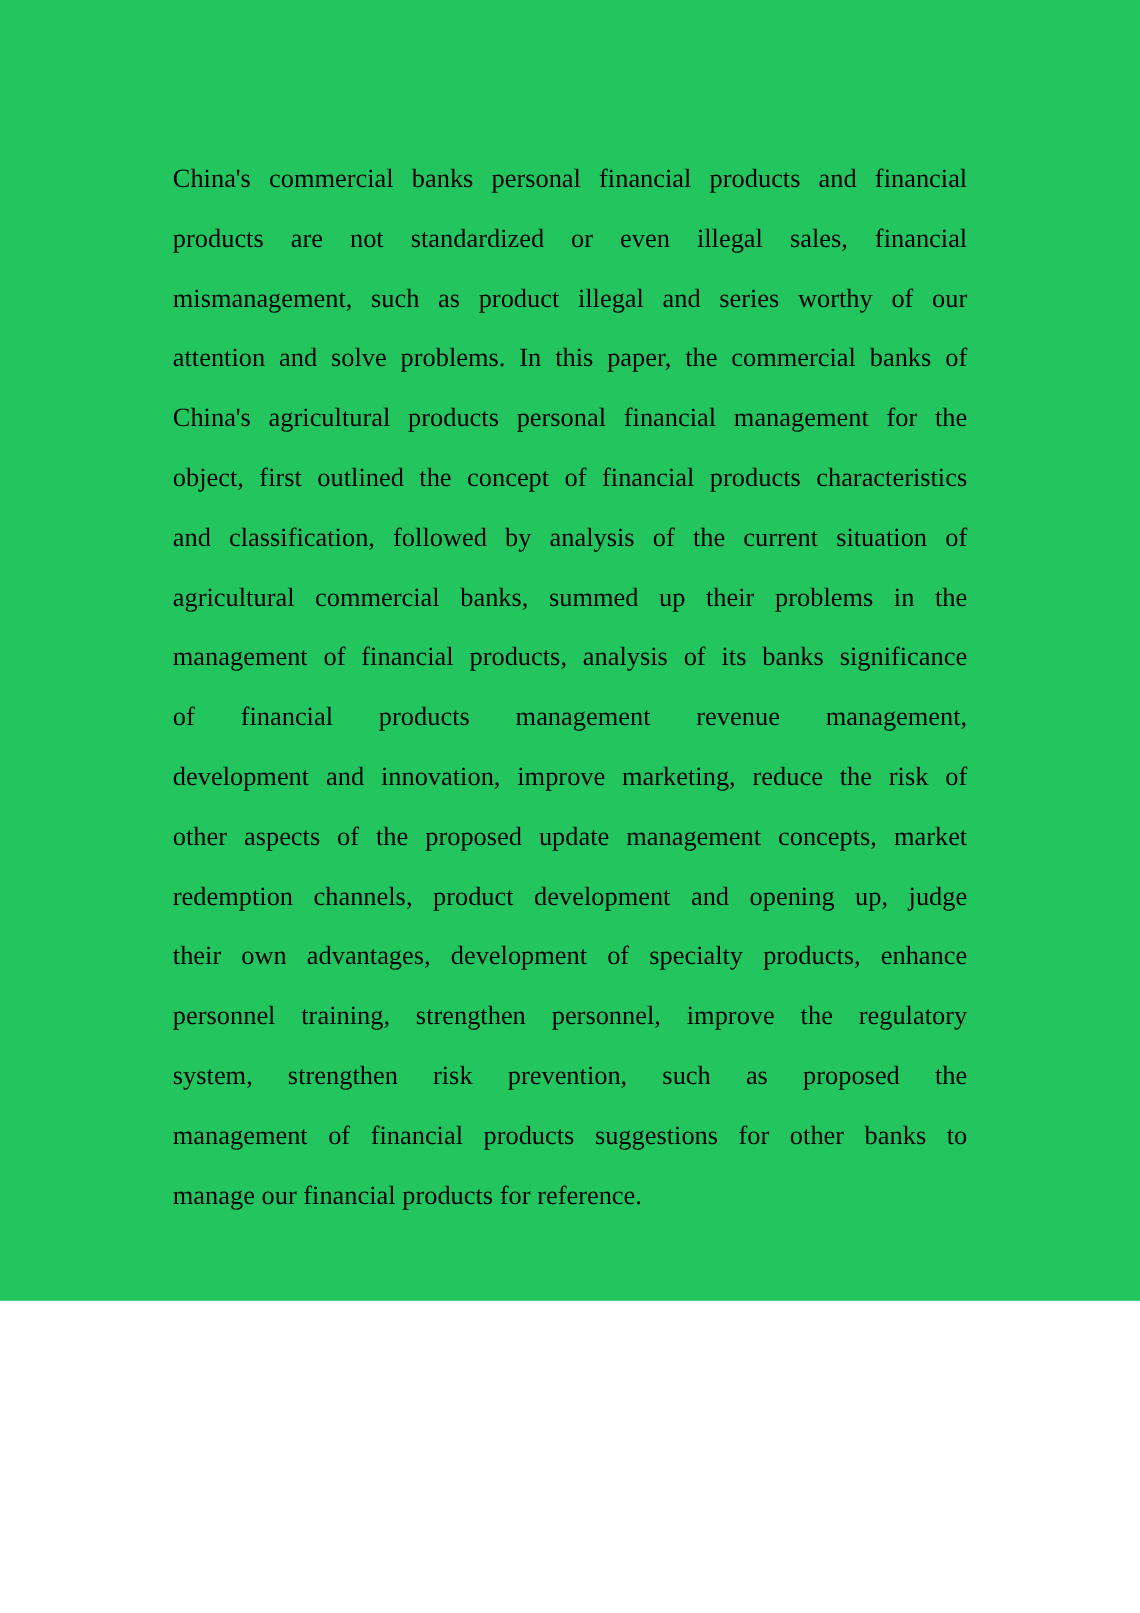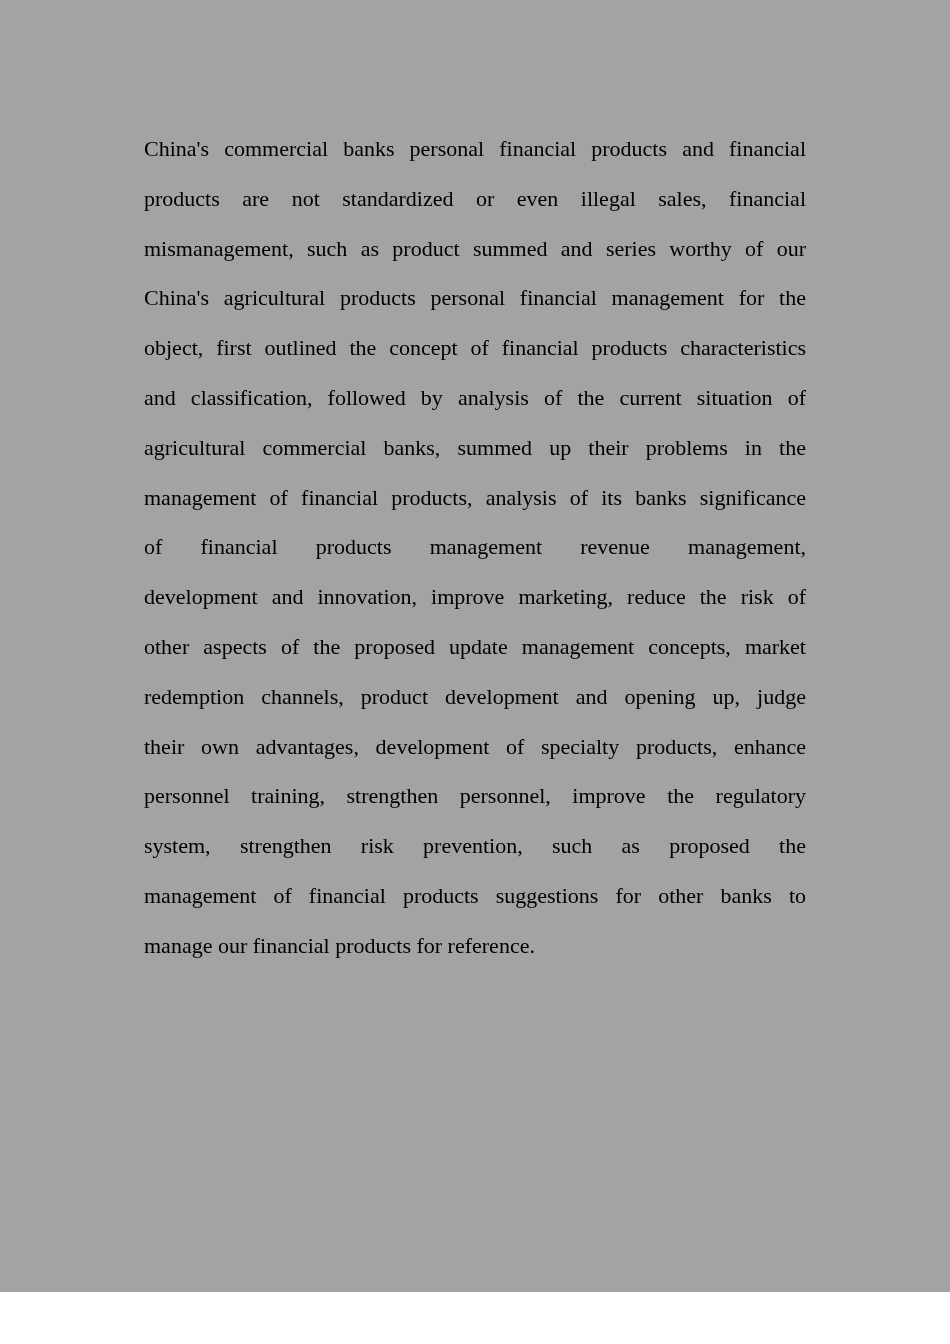--- a/index.html
+++ b/index.html
@@ -11,22 +11,22 @@
       width: 950px;
       height: 1344px;
       position: relative;
       overflow: hidden;
     }
     .page {
       position: absolute;
       left: 0;
       top: 0;
       width: 950px;
-      height: 1292px;
-      background: #a3a3a3;
+      height: 1084px;
+      background: #22c55e;
     }
     .paragraph {
       position: absolute;
       left: 144px;
       top: 131px;
       width: 662px;
       font-family: "Liberation Serif", "DejaVu Serif", serif;
       font-size: 22px;
       color: #000000;
     }
@@ -43,21 +43,22 @@
       text-align-last: left;
     }
   </style>
 </head>
 <body>
 
 <div class="page">
   <div class="paragraph">
     <span class="line">China's commercial banks personal financial products and financial</span>
     <span class="line">products are not standardized or even illegal sales, financial</span>
-    <span class="line">mismanagement, such as product summed and series worthy of our</span>
+    <span class="line">mismanagement, such as product illegal and series worthy of our</span>
+    <span class="line">attention and solve problems. In this paper, the commercial banks of</span>
     <span class="line">China's agricultural products personal financial management for the</span>
     <span class="line">object, first outlined the concept of financial products characteristics</span>
     <span class="line">and classification, followed by analysis of the current situation of</span>
     <span class="line">agricultural commercial banks, summed up their problems in the</span>
     <span class="line">management of financial products, analysis of its banks significance</span>
     <span class="line">of financial products management revenue management,</span>
     <span class="line">development and innovation, improve marketing, reduce the risk of</span>
     <span class="line">other aspects of the proposed update management concepts, market</span>
     <span class="line">redemption channels, product development and opening up, judge</span>
     <span class="line">their own advantages, development of specialty products, enhance</span>

